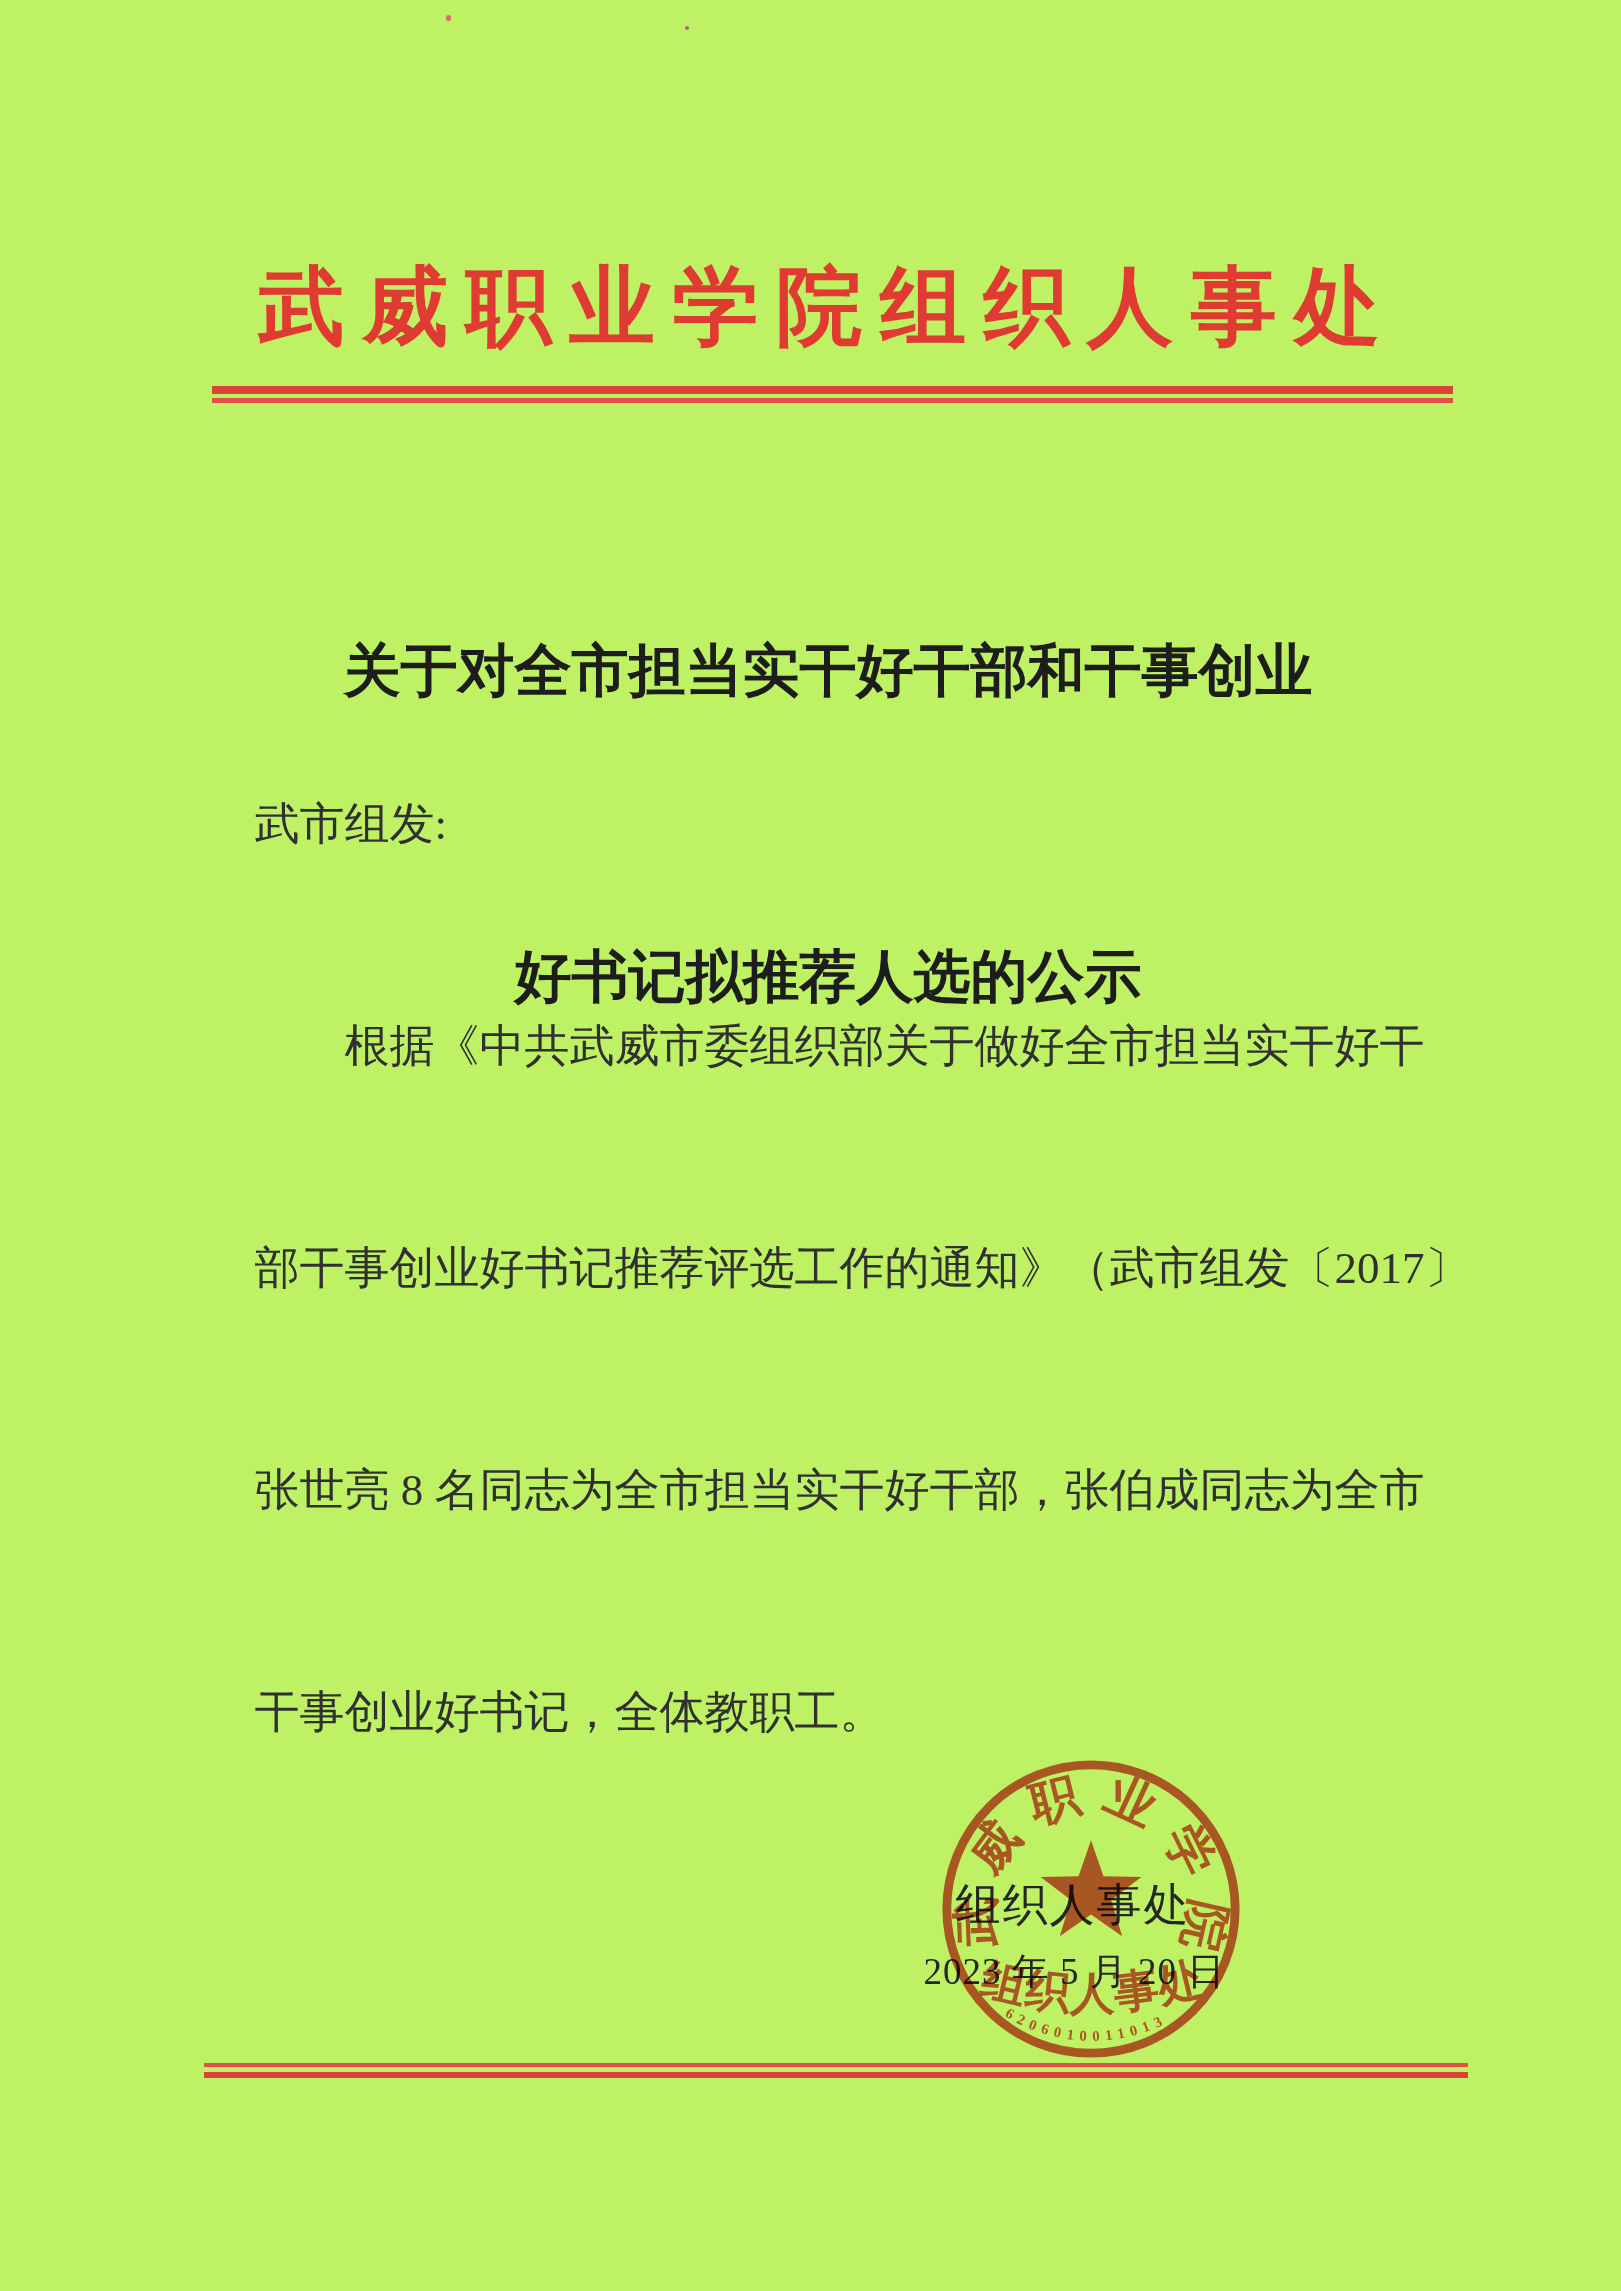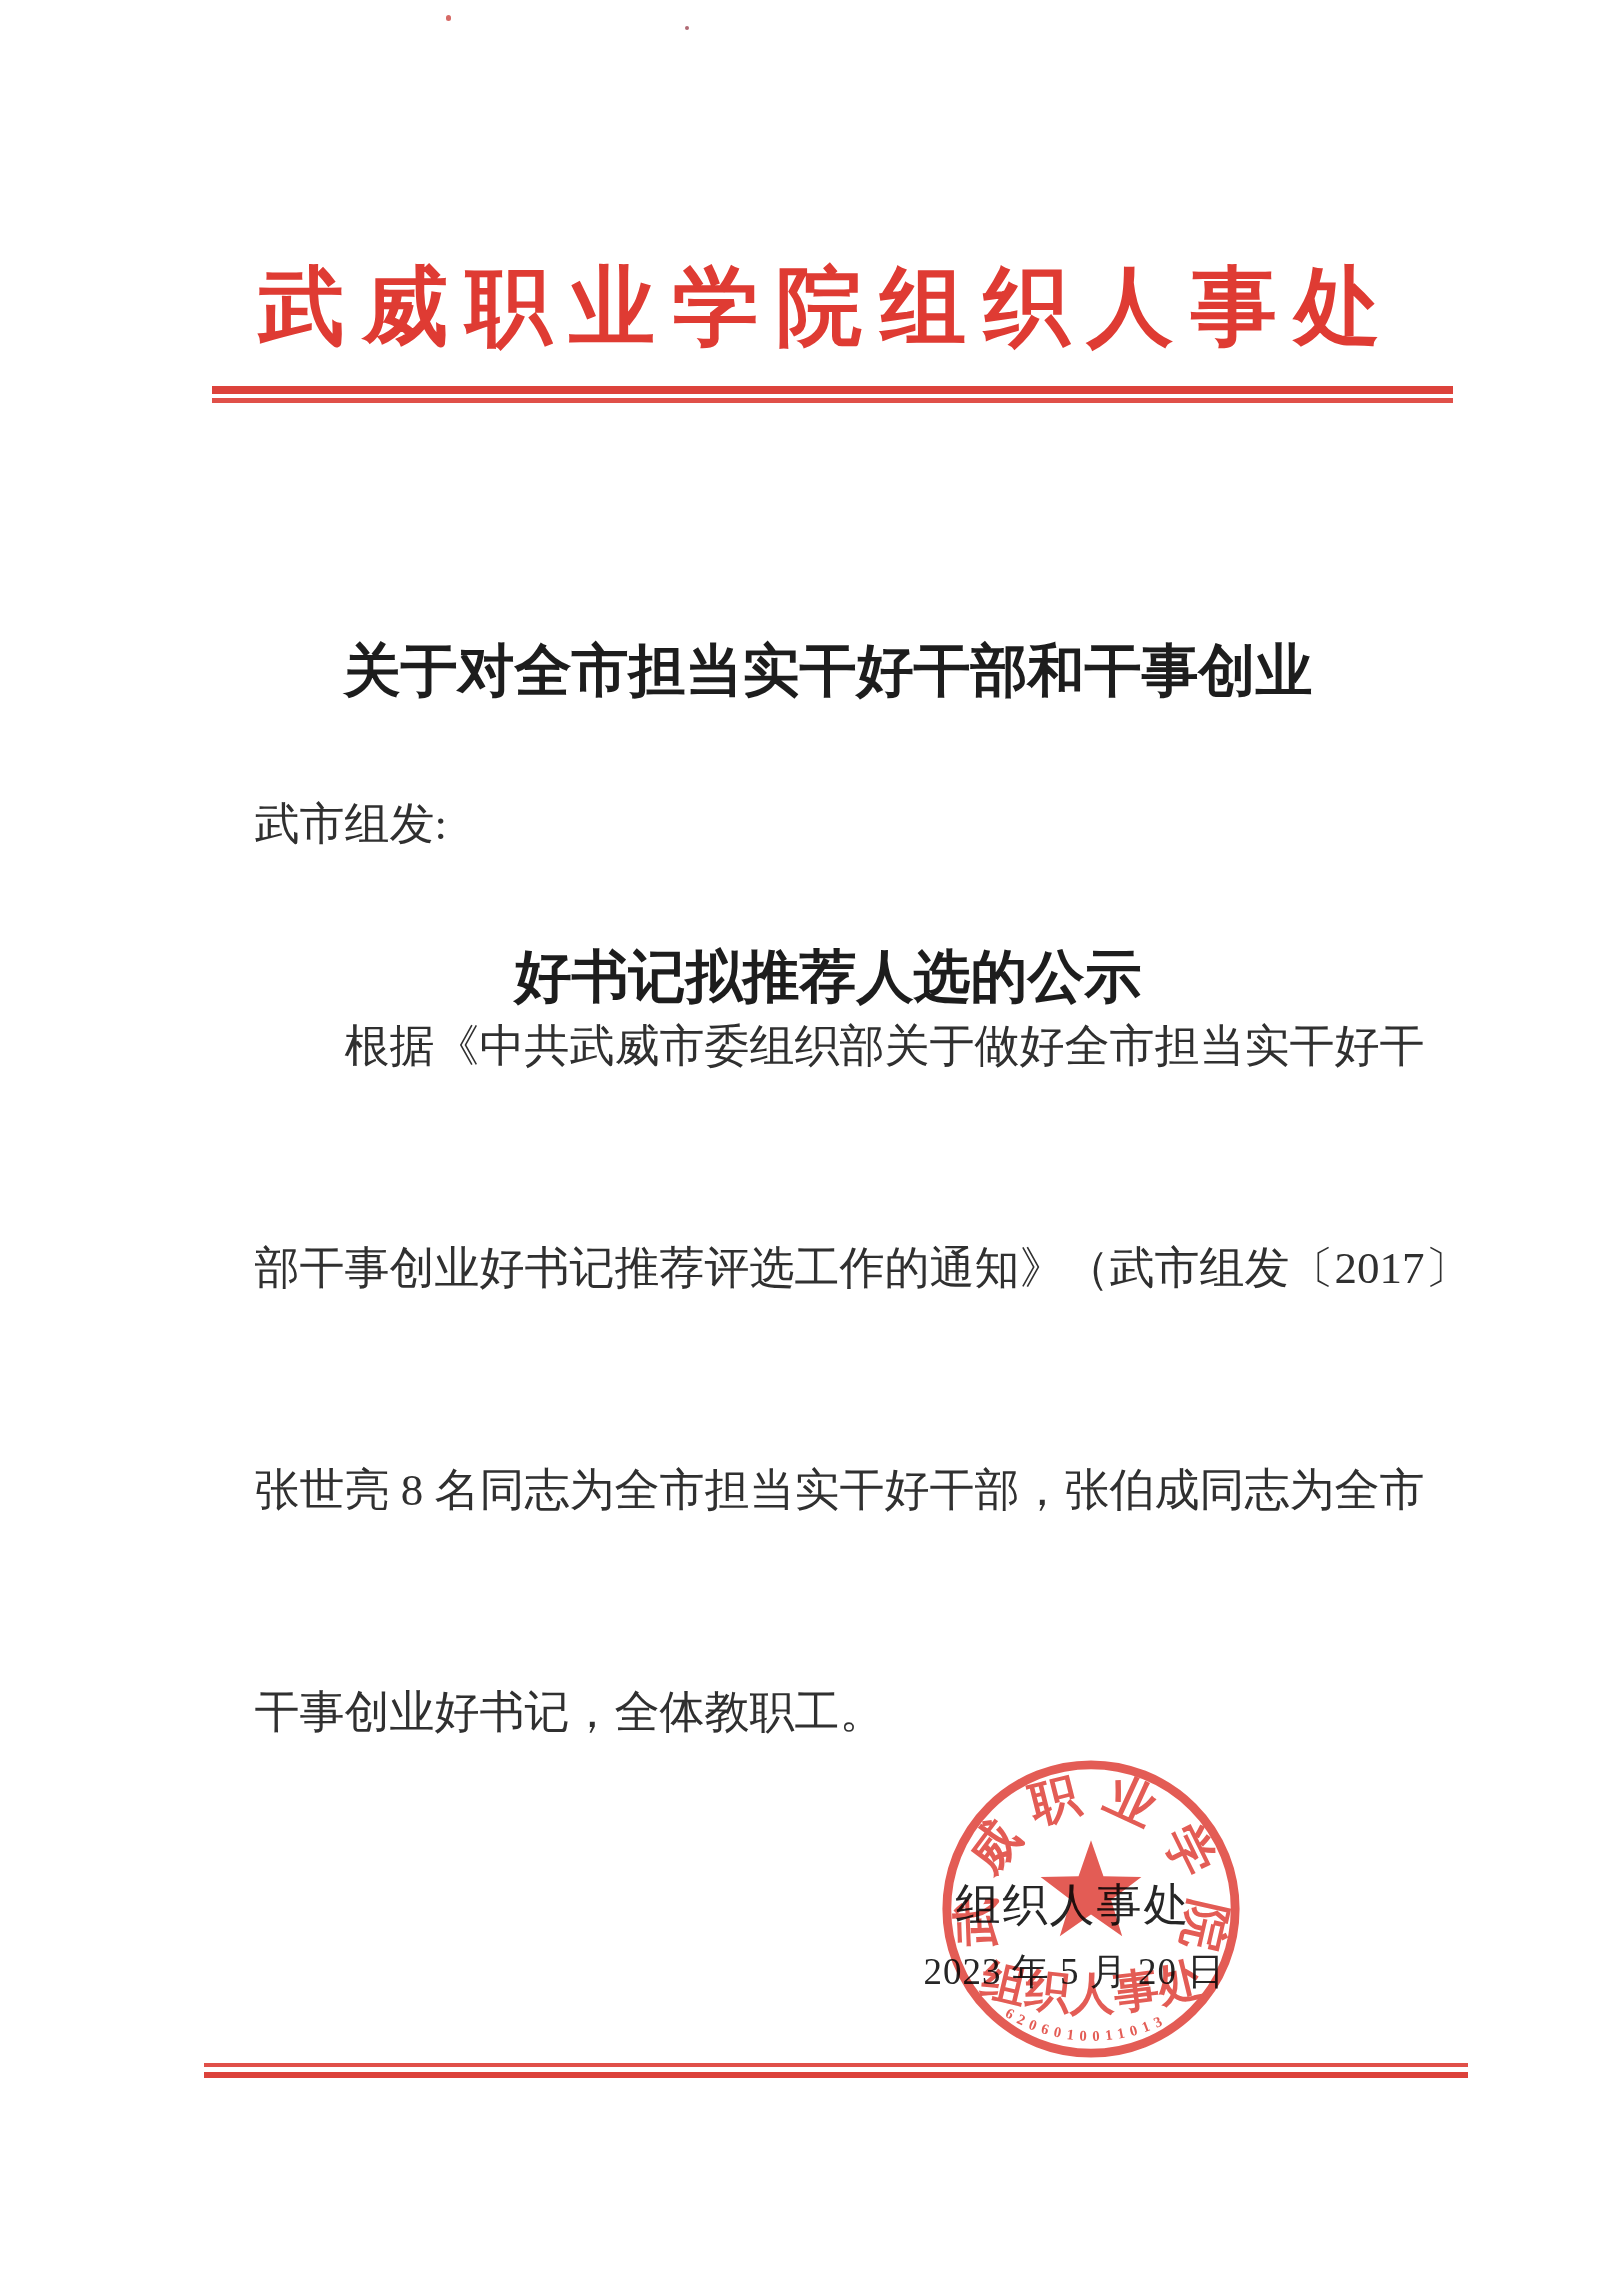--- a/index.html
+++ b/index.html
@@ -1,19 +1,19 @@
 <!DOCTYPE html>
 <html><head>
 <meta charset="utf-8">
 <style>
   html,body{margin:0;padding:0;background:#e8e8e8;}
   .page{
     position:relative;
     width:1621px;height:2292px;
-    background:#ffffff;
+    background:#bef264;
     overflow:hidden;
     font-family:"Liberation Serif","DejaVu Serif",serif;
   }
   .doc{position:absolute;left:17.6px;top:0;width:1621px;height:2292px;}
 
   
   .header-title{
     position:absolute;top:253px;left:0;width:1621px;
     text-align:center;
     font-size:86px;line-height:108px;font-weight:bold;

